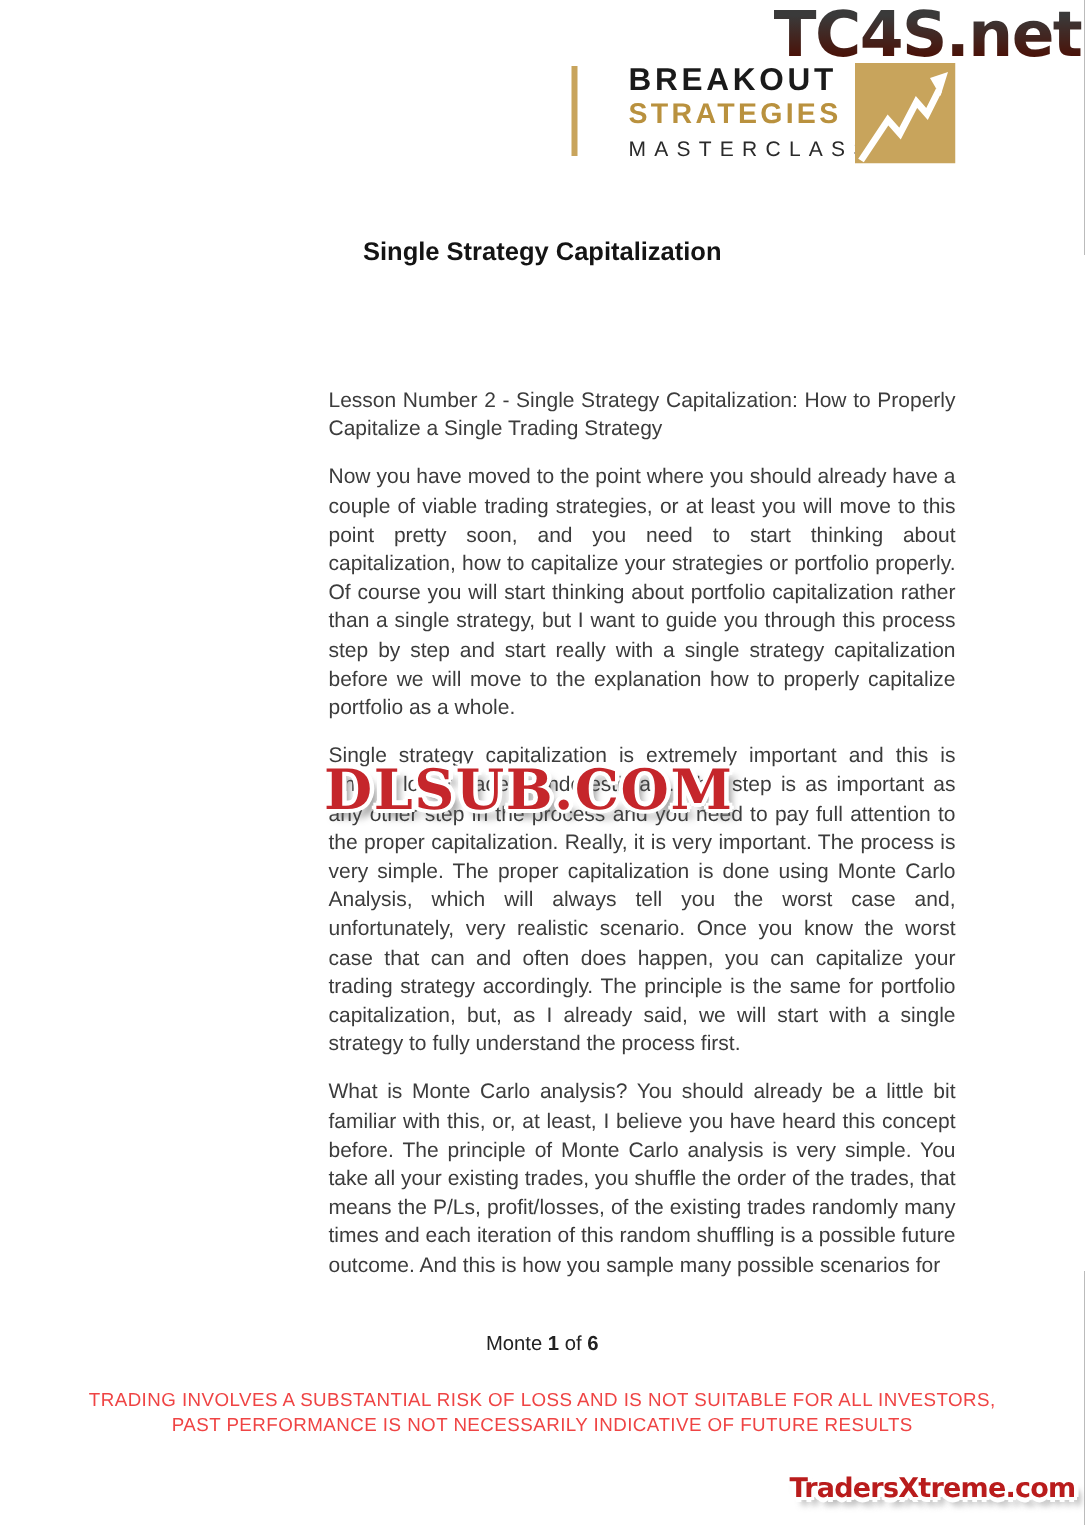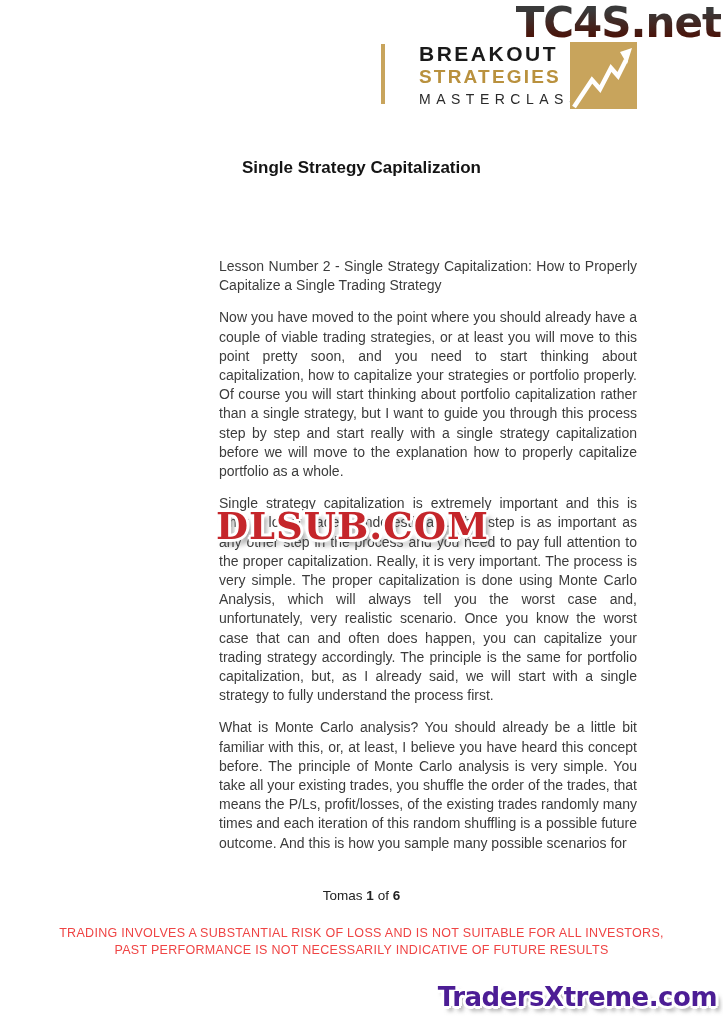--- a/index.html
+++ b/index.html
@@ -134,23 +134,23 @@
     letter-spacing: 0.3px;
   }
 
   
   .tradersxtreme {
     position: absolute;
     top: 982px; right: 6px;
     z-index: 5;
     font-family: "DejaVu Sans", sans-serif;
     font-weight: bold;
-    font-size: 26px;
+    font-size: 18px;
     letter-spacing: -0.5px;
-    color: #4c1d95;
+    color: #b91c1c;
     text-shadow:
       -3px 0 0 #ffffff, 3px 0 0 #ffffff, 0 -3px 0 #ffffff, 0 3px 0 #ffffff,
       -2px -2px 0 #ffffff, 2px -2px 0 #ffffff, -2px 2px 0 #ffffff, 2px 2px 0 #ffffff,
       4px 5px 4px rgba(100,100,100,0.6);
   }
 </style>
 </head>
 <body>
 
 <div class="page">
@@ -179,21 +179,21 @@
     <div class="paras">
       <p>Lesson Number 2 - Single Strategy Capitalization: How to Properly Capitalize a Single Trading Strategy</p>
       <p>Now you have moved to the point where you should already have a couple of viable trading strategies, or at least you will move to this point pretty soon, and you need to start thinking about capitalization, how to capitalize your strategies or portfolio properly. Of course you will start thinking about portfolio capitalization rather than a single strategy, but I want to guide you through this process step by step and start really with a single strategy capitalization before we will move to the explanation how to properly capitalize portfolio as a whole.</p>
       <p>Single strategy capitalization is extremely important and this is what a lot of traders underestimate. This step is as important as any other step in the process and you need to pay full attention to the proper capitalization. Really, it is very important. The process is very simple. The proper capitalization is done using Monte Carlo Analysis, which will always tell you the worst case and, unfortunately, very realistic scenario. Once you know the worst case that can and often does happen, you can capitalize your trading strategy accordingly. The principle is the same for portfolio capitalization, but, as I already said, we will start with a single strategy to fully understand the process first.</p>
       <p>What is Monte Carlo analysis? You should already be a little bit familiar with this, or, at least, I believe you have heard this concept before. The principle of Monte Carlo analysis is very simple. You take all your existing trades, you shuffle the order of the trades, that means the P/Ls, profit/losses, of the existing trades randomly many times and each iteration of this random shuffling is a possible future outcome. And this is how you sample many possible scenarios for</p>
     </div>
   </div>
 
   <div class="dlsub">DLSUB.COM</div>
 
-  <div class="page-num"><span>Tomas </span><b>1</b><span> of </span><b>6</b></div>
+  <div class="page-num"><span>Monte </span><b>1</b><span> of </span><b>6</b></div>
 
 
   <div class="disclaimer">
     <div>TRADING INVOLVES A SUBSTANTIAL RISK OF LOSS AND IS NOT SUITABLE FOR ALL INVESTORS,</div>
     <div>PAST PERFORMANCE IS NOT NECESSARILY INDICATIVE OF FUTURE RESULTS</div>
   </div>
 
   <div class="tradersxtreme">TradersXtreme.com</div>
 
 </div>

